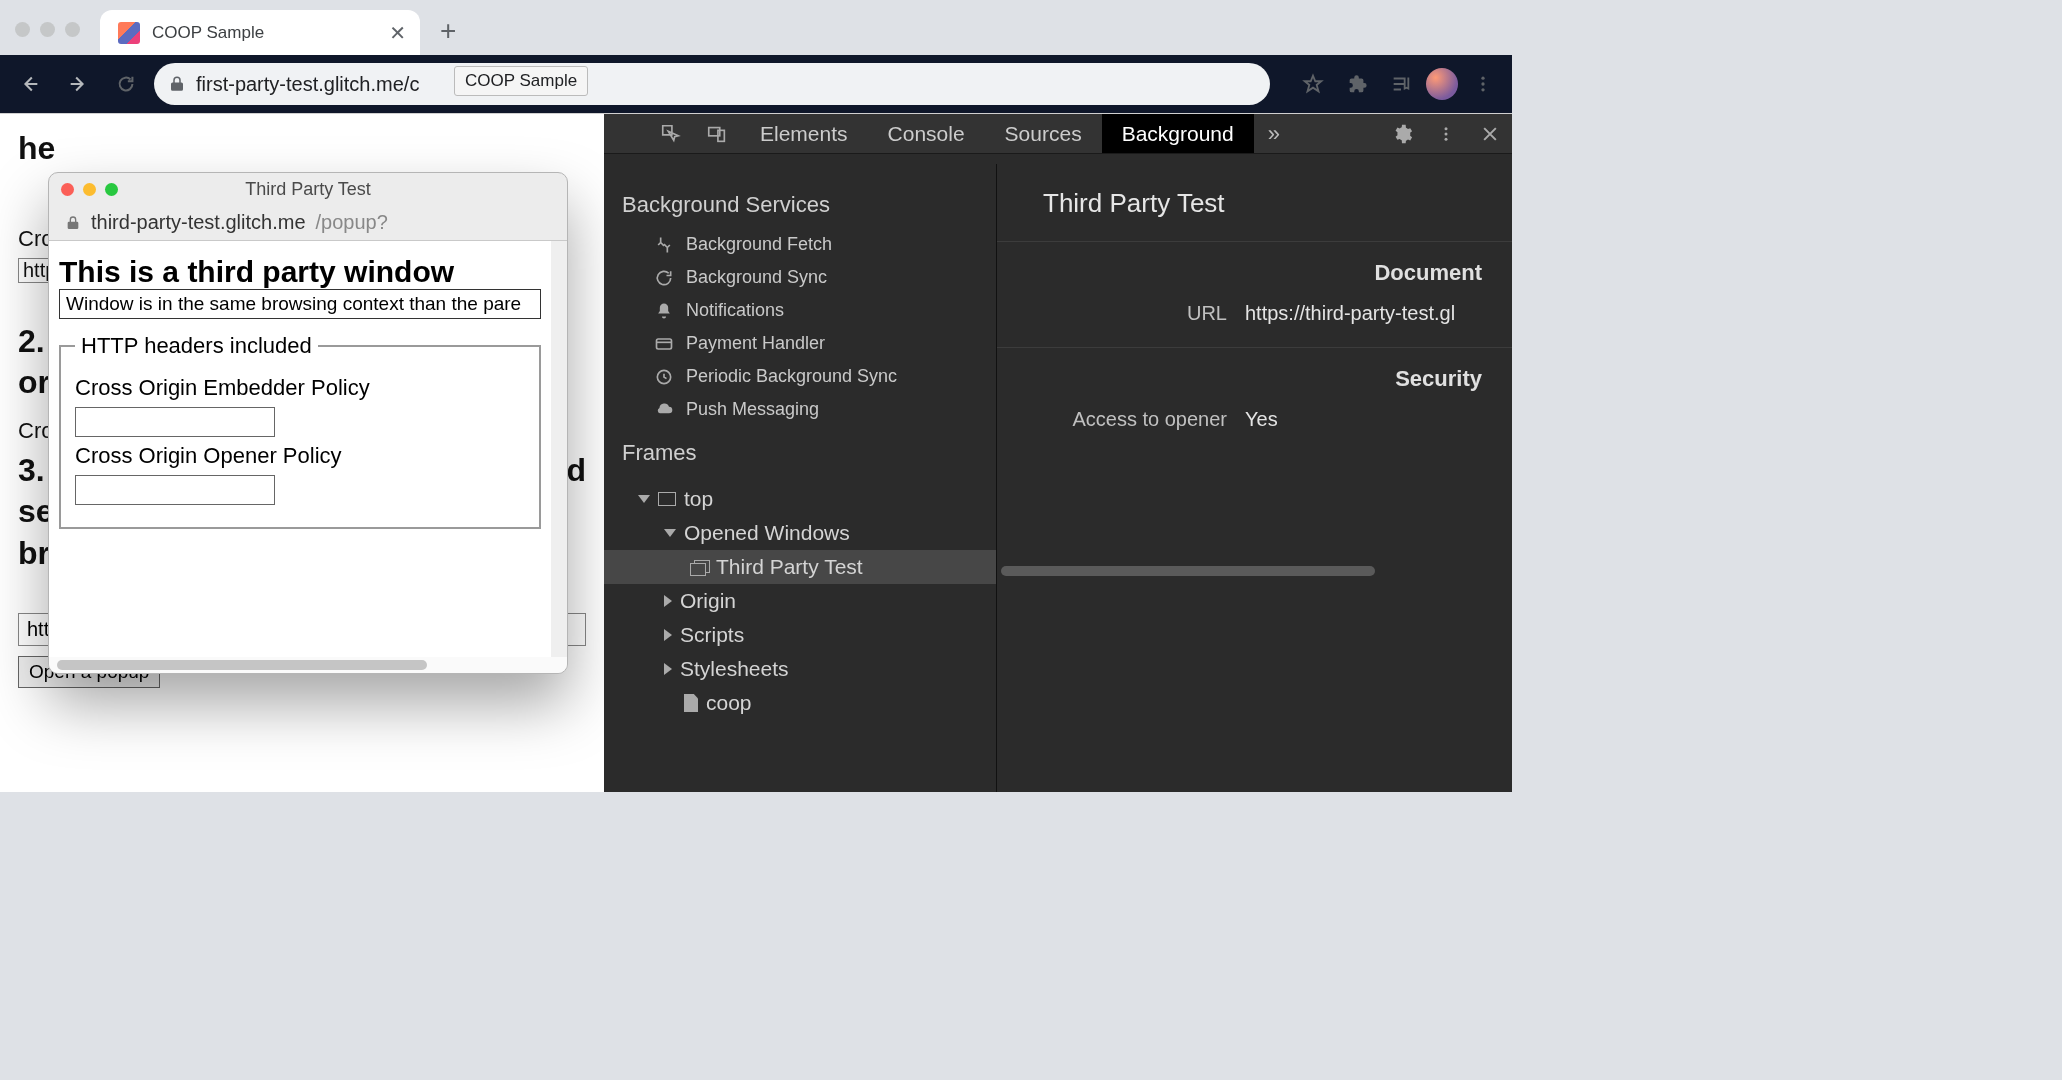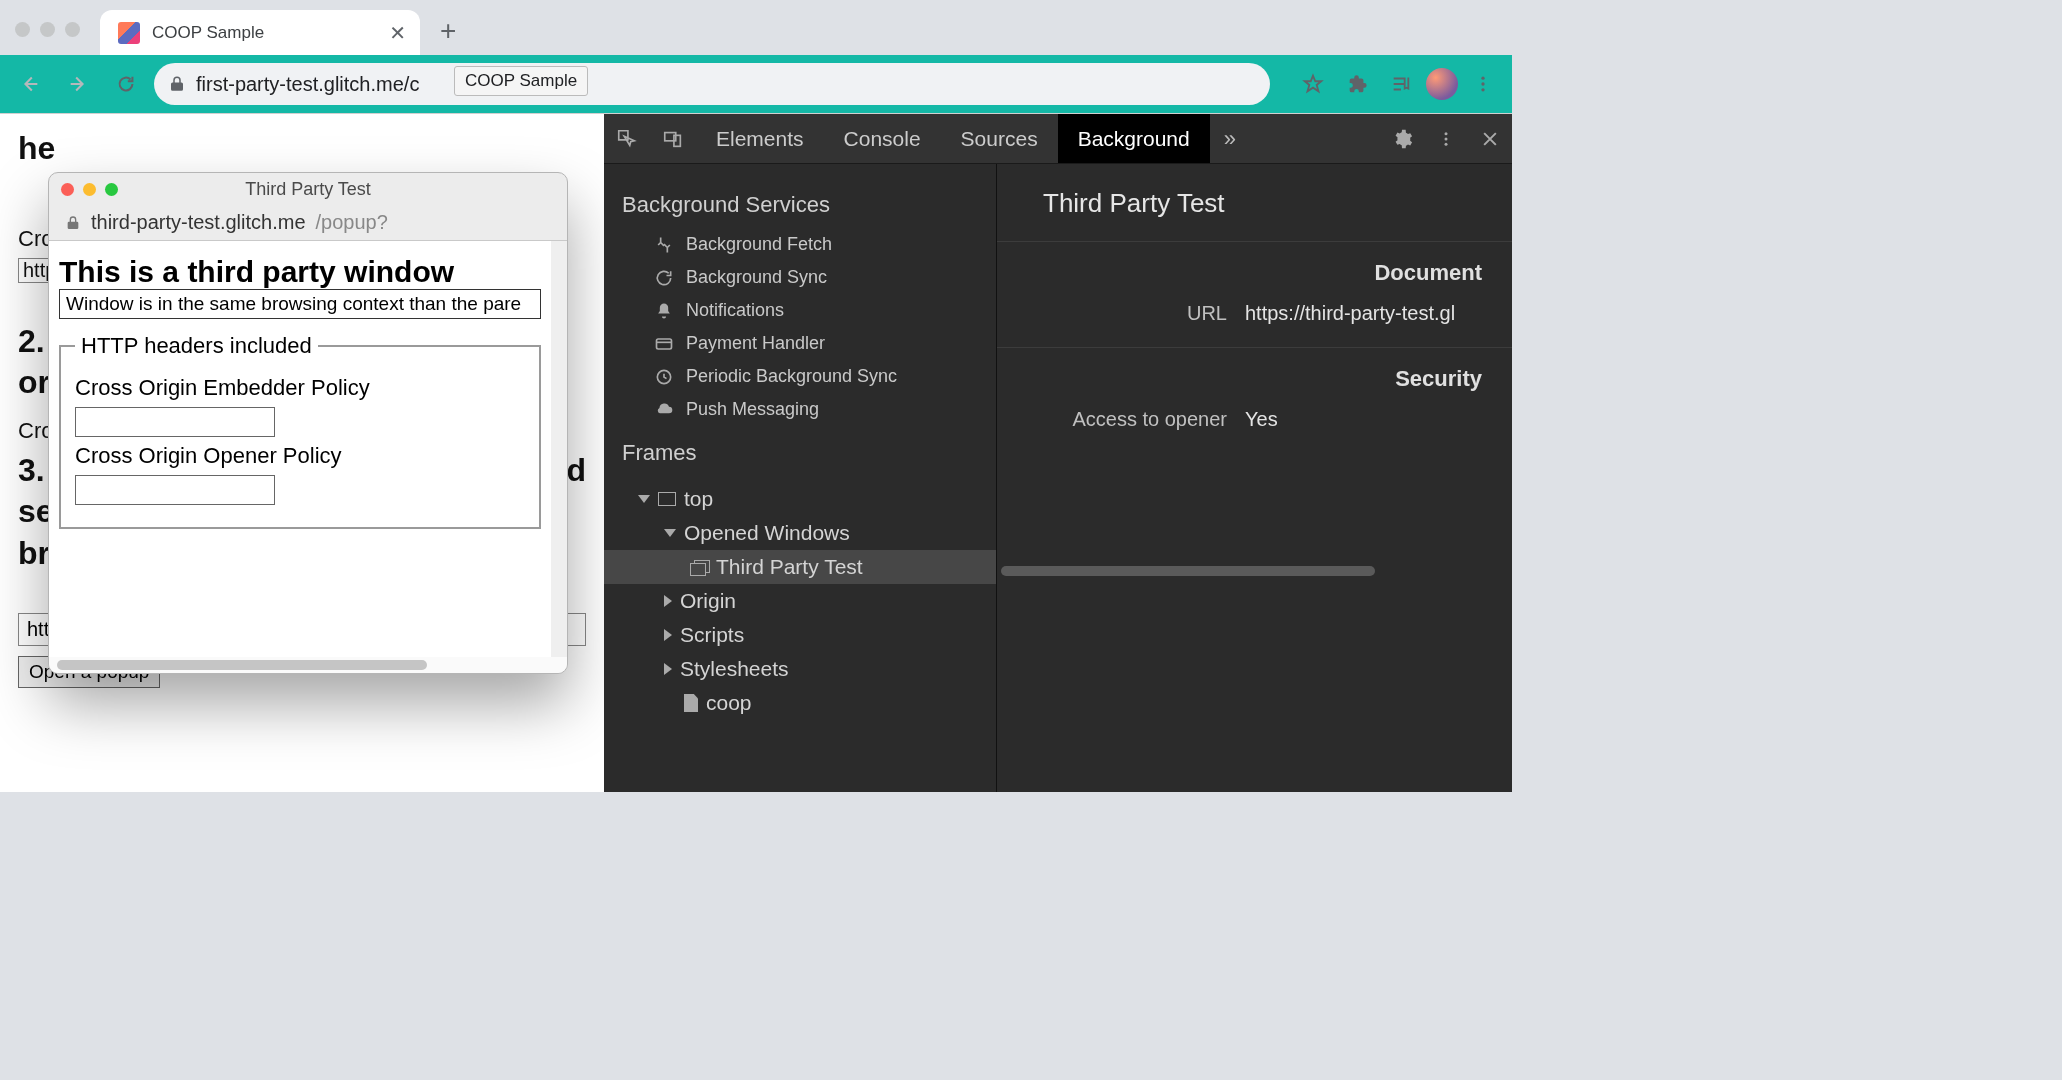--- a/index.html
+++ b/index.html
@@ -61,21 +61,21 @@
     font-size: 28px;
     color: #5f6368;
     padding: 4px 10px 8px 14px;
     cursor: pointer;
   }
 
   .toolbar {
     display: flex;
     align-items: center;
     height: 59px;
-    background: #14b8a6;
+    background: #0f172a;
     padding: 0 10px;
     gap: 8px;
     border-bottom: 1px solid #d0d0d0;
   }
   .nav-btn {
     width: 40px; height: 40px;
     display: flex; align-items: center; justify-content: center;
     color: #5f6368;
     border-radius: 50%;
     cursor: pointer;
@@ -248,25 +248,26 @@
     top: 114px; right: 0; bottom: 0;
     left: 604px;
     background: #2b2b2b;
     color: #d4d4d4;
     display: flex;
     font-size: 19px;
   }
   .dt-tabbar {
     position:absolute;
     top:0; left:0; right:0;
-    height: 50px;
+    height: 40px;
     background: #333;
     border-bottom: 1px solid #1a1a1a;
     display: flex;
     align-items: stretch;
+    padding-left: 44px;
   }
   .dt-tabbar .dt-iconbtn {
     width: 46px;
     display:flex; align-items:center; justify-content:center;
     color:#aaa;
     cursor:pointer;
   }
   .dt-tabs { display:flex; align-items:stretch; }
   .dt-tab {
     padding: 0 20px;

